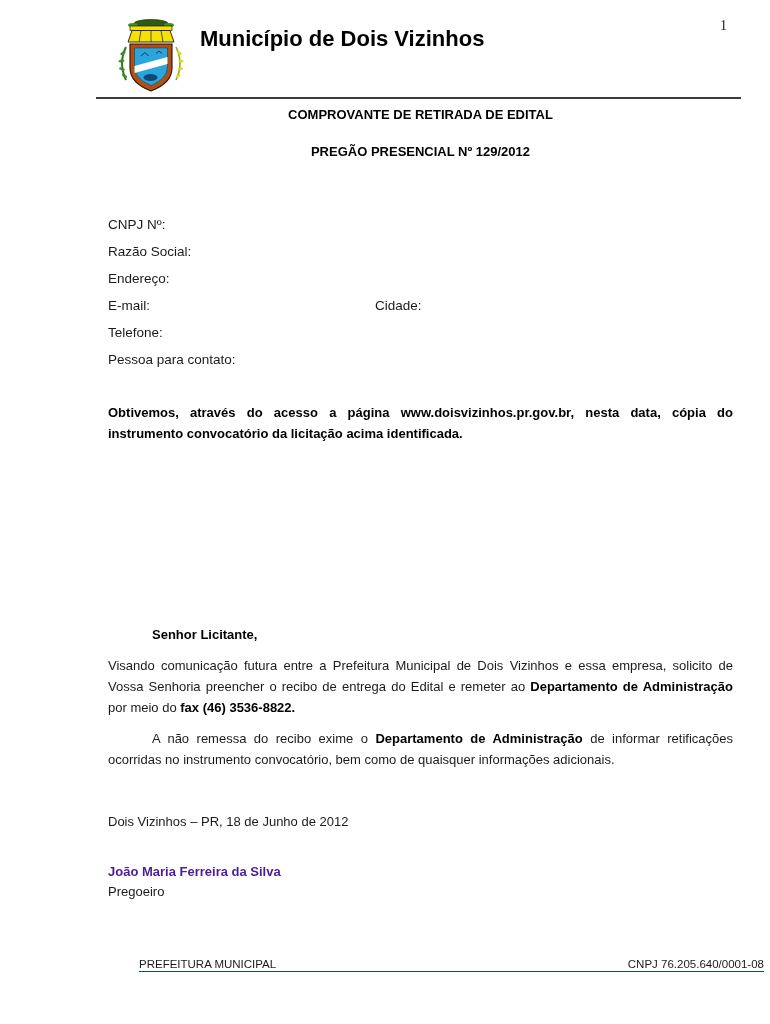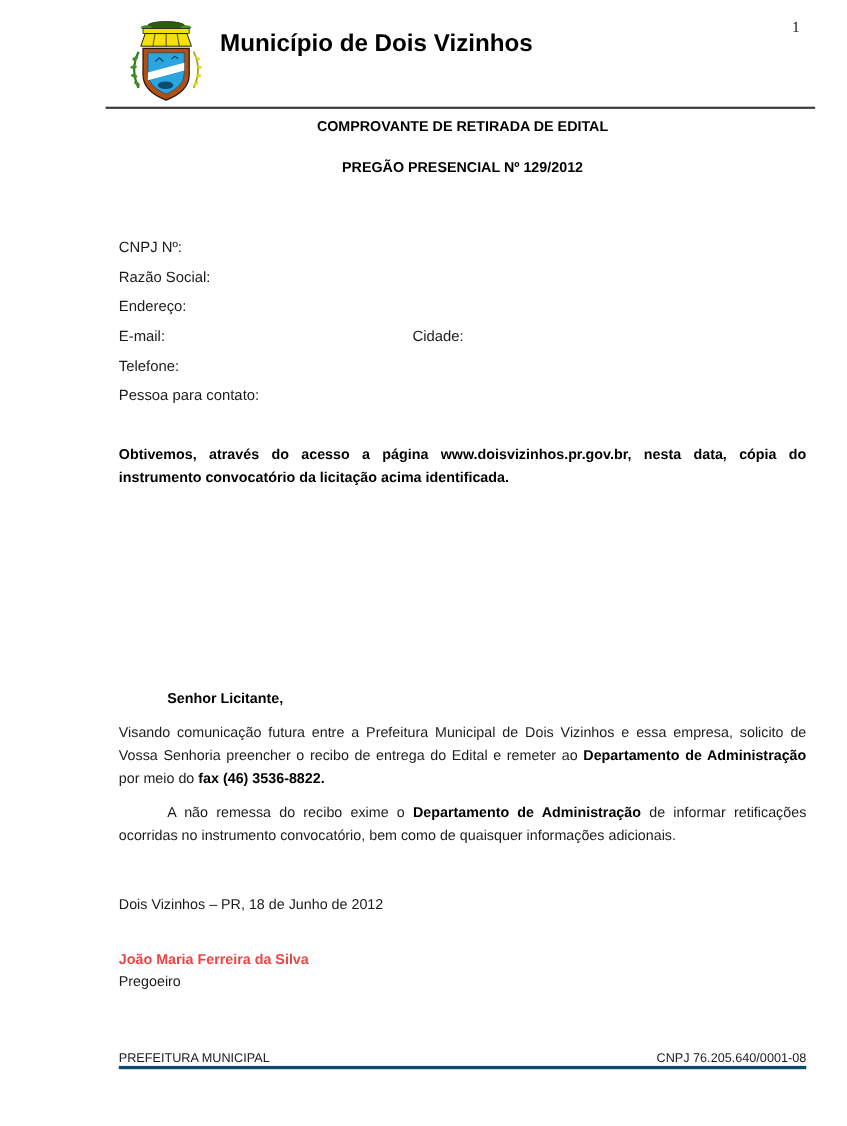--- a/index.html
+++ b/index.html
@@ -58,29 +58,30 @@
   .sig-label { text-align: center; font-size: 13px; margin-top: 3px; }
 
   .salutation {
     position: absolute; top: 627px; font-size: 13px;
     font-weight: bold; color: #000; text-indent: 44px;
   }
 
   .date-line { position: absolute; top: 814px; font-size: 13px; }
 
   .signer-block { position: absolute; top: 862px; font-size: 13px; line-height: 20px; }
-  .signer-name { font-weight: bold; color: #ef4444; }
+  .signer-name { font-weight: bold; color: #4c1d95; }
 
   
   .footer-row {
     position: absolute; top: 956px; height: 16px;
-    border-bottom: 3px solid #0c4a6e;
+    border-bottom: 1px solid #0c4a6e;
     font-size: 11.5px; color: #1b1b1b;
     display: flex; justify-content: space-between; align-items: flex-end;
     padding-bottom: 1px;
+    margin-left: 31px;
   }
   .footer-address { position: absolute; top: 976px; font-size: 11.5px; }
 </style>
 </head>
 <body>
 
 <div class="page">
 
   <div>
     <svg class="logo" width="72" height="78" viewBox="0 0 68 78">

